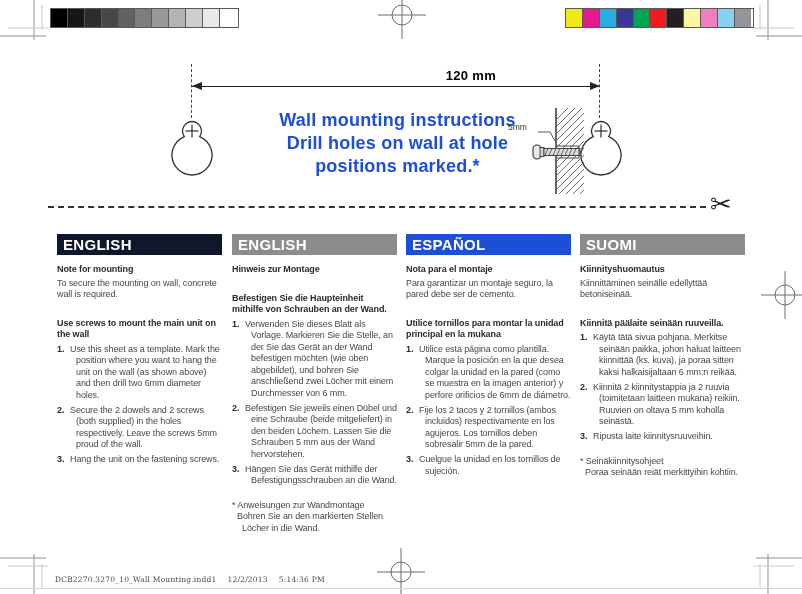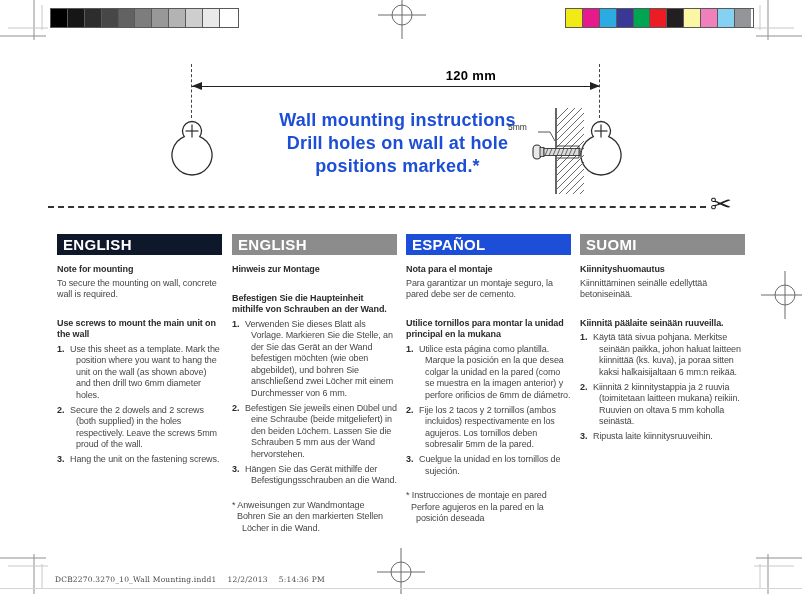--- a/index.html
+++ b/index.html
@@ -259,42 +259,42 @@
       <span class="stext">Utilice esta página como plantilla. Marque la posición en la que desea colgar la unidad en la pared (como se muestra en la imagen anterior) y perfore orificios de 6mm de diámetro.</span>
     </div>
     <div class="step">
       <span class="num">2.</span>
       <span class="stext">Fije los 2 tacos y 2 tornillos (ambos incluidos) respectivamente en los agujeros. Los tornillos deben sobresalir 5mm de la pared.</span>
     </div>
     <div class="step">
       <span class="num">3.</span>
       <span class="stext">Cuelgue la unidad en los tornillos de sujeción.</span>
     </div>
-    <div class="footnote">
-      <div>* Instrucciones de montaje en pared</div>
-      <div class="fn-body">Perfore agujeros en la pared en la posición deseada</div>
-    </div>
   </div>
 
   <div class="col c3">
     <div class="col-header" style="background-color: rgb(140, 140, 140);">SUOMI</div>
     <div class="note-h">Kiinnityshuomautus</div>
     <div class="note-b">Kiinnittäminen seinälle edellyttää betoniseinää.</div>
     <div class="main-h">Kiinnitä päälaite seinään ruuveilla.</div>
     <div class="step">
       <span class="num">1.</span>
       <span class="stext">Käytä tätä sivua pohjana. Merkitse seinään paikka, johon haluat laitteen kiinnittää (ks. kuva), ja poraa sitten kaksi halkaisijaltaan 6 mm:n reikää.</span>
     </div>
     <div class="step">
       <span class="num">2.</span>
       <span class="stext">Kiinnitä 2 kiinnitystappia ja 2 ruuvia (toimitetaan laitteen mukana) reikiin. Ruuvien on oltava 5 mm koholla seinästä.</span>
     </div>
     <div class="step">
       <span class="num">3.</span>
       <span class="stext">Ripusta laite kiinnitysruuveihin.</span>
     </div>
+    <div class="footnote">
+      <div>* Seinäkiinnitysohjeet</div>
+      <div class="fn-body">Poraa seinään reiät merkittyihin kohtiin.</div>
+    </div>
   </div>
 
   <div class="footer">
     <span class="fname">DCB2270.3270_10_Wall Mounting.indd</span><span>1</span><span>12/2/2013</span><span>5:14:36 PM</span>
   </div>
 
 </div>
 
 </body></html>

